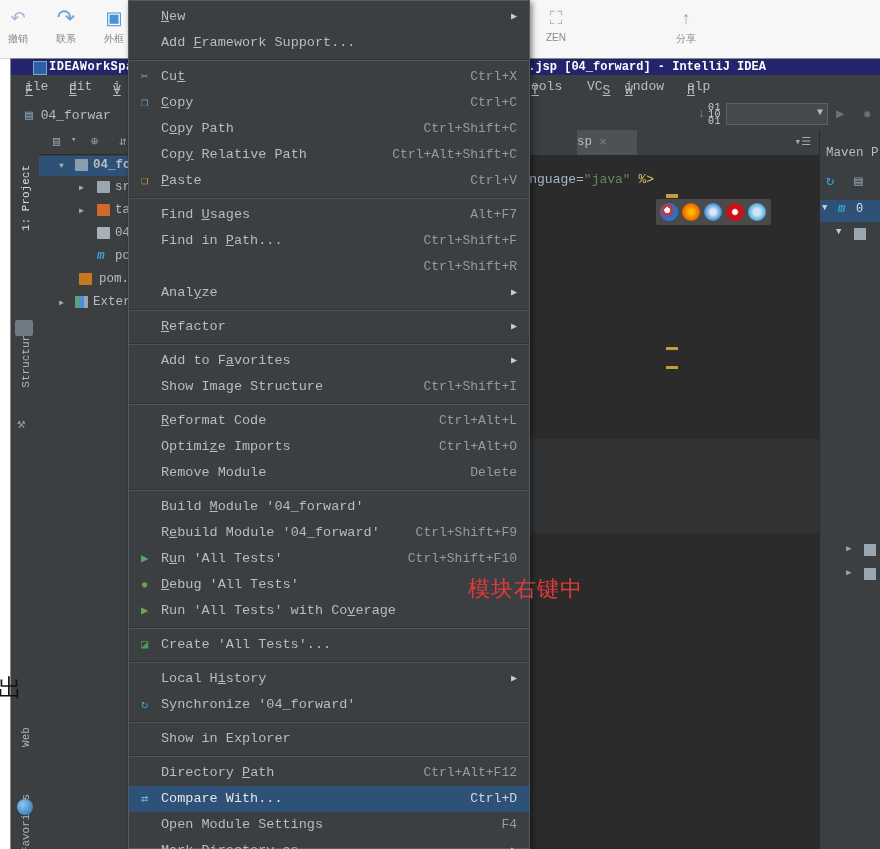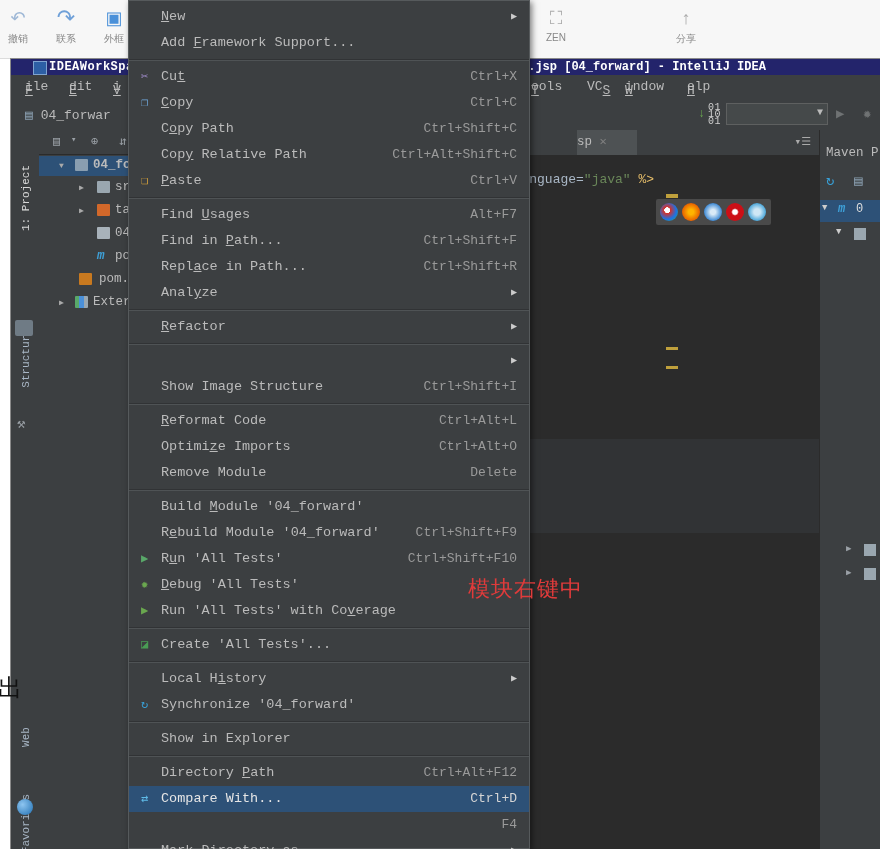--- a/index.html
+++ b/index.html
@@ -323,34 +323,34 @@
       <div class="msep"></div>
       <div class="mi">
         <span class="lbl">Find <span class="u">U</span>sages</span>
         <span class="acc">Alt+F7</span>
       </div>
       <div class="mi">
         <span class="lbl">Find in <span class="u">P</span>ath...</span>
         <span class="acc">Ctrl+Shift+F</span>
       </div>
       <div class="mi">
-        <span class="lbl">Repl<span class="u">a</span>ce in Path...</span>
         <span class="acc">Ctrl+Shift+R</span>
       </div>
       <div class="mi">
         <span class="lbl">Anal<span class="u">y</span>ze</span>
         <span class="sub">▶</span>
       </div>
       <div class="msep"></div>
       <div class="mi">
         <span class="lbl"><span class="u">R</span>efactor</span>
         <span class="sub">▶</span>
       </div>
       <div class="msep"></div>
       <div class="mi">
+        <span class="lbl">Add to F<span class="u">a</span>vorites</span>
         <span class="sub">▶</span>
       </div>
       <div class="mi">
         <span class="lbl">Show Image Structure</span>
         <span class="acc">Ctrl+Shift+I</span>
       </div>
       <div class="msep"></div>
       <div class="mi">
         <span class="lbl"><span class="u">R</span>eformat Code</span>
         <span class="acc">Ctrl+Alt+L</span>
@@ -406,20 +406,21 @@
       <div class="mi">
         <span class="lbl">Directory <span class="u">P</span>ath</span>
         <span class="acc">Ctrl+Alt+F12</span>
       </div>
       <div class="mi sel">
         <span class="mico ic-compare">⇄</span>
         <span class="lbl">Compare With...</span>
         <span class="acc">Ctrl+D</span>
       </div>
       <div class="mi">
+        <span class="lbl">Open Module Settings</span>
         <span class="acc">F4</span>
       </div>
       <div class="mi">
         <span class="lbl">Mark Directory as</span>
         <span class="sub">▶</span>
       </div>
     </div>
 </div>
 
 <div class="abs" id="annotation">模块右键中</div>

